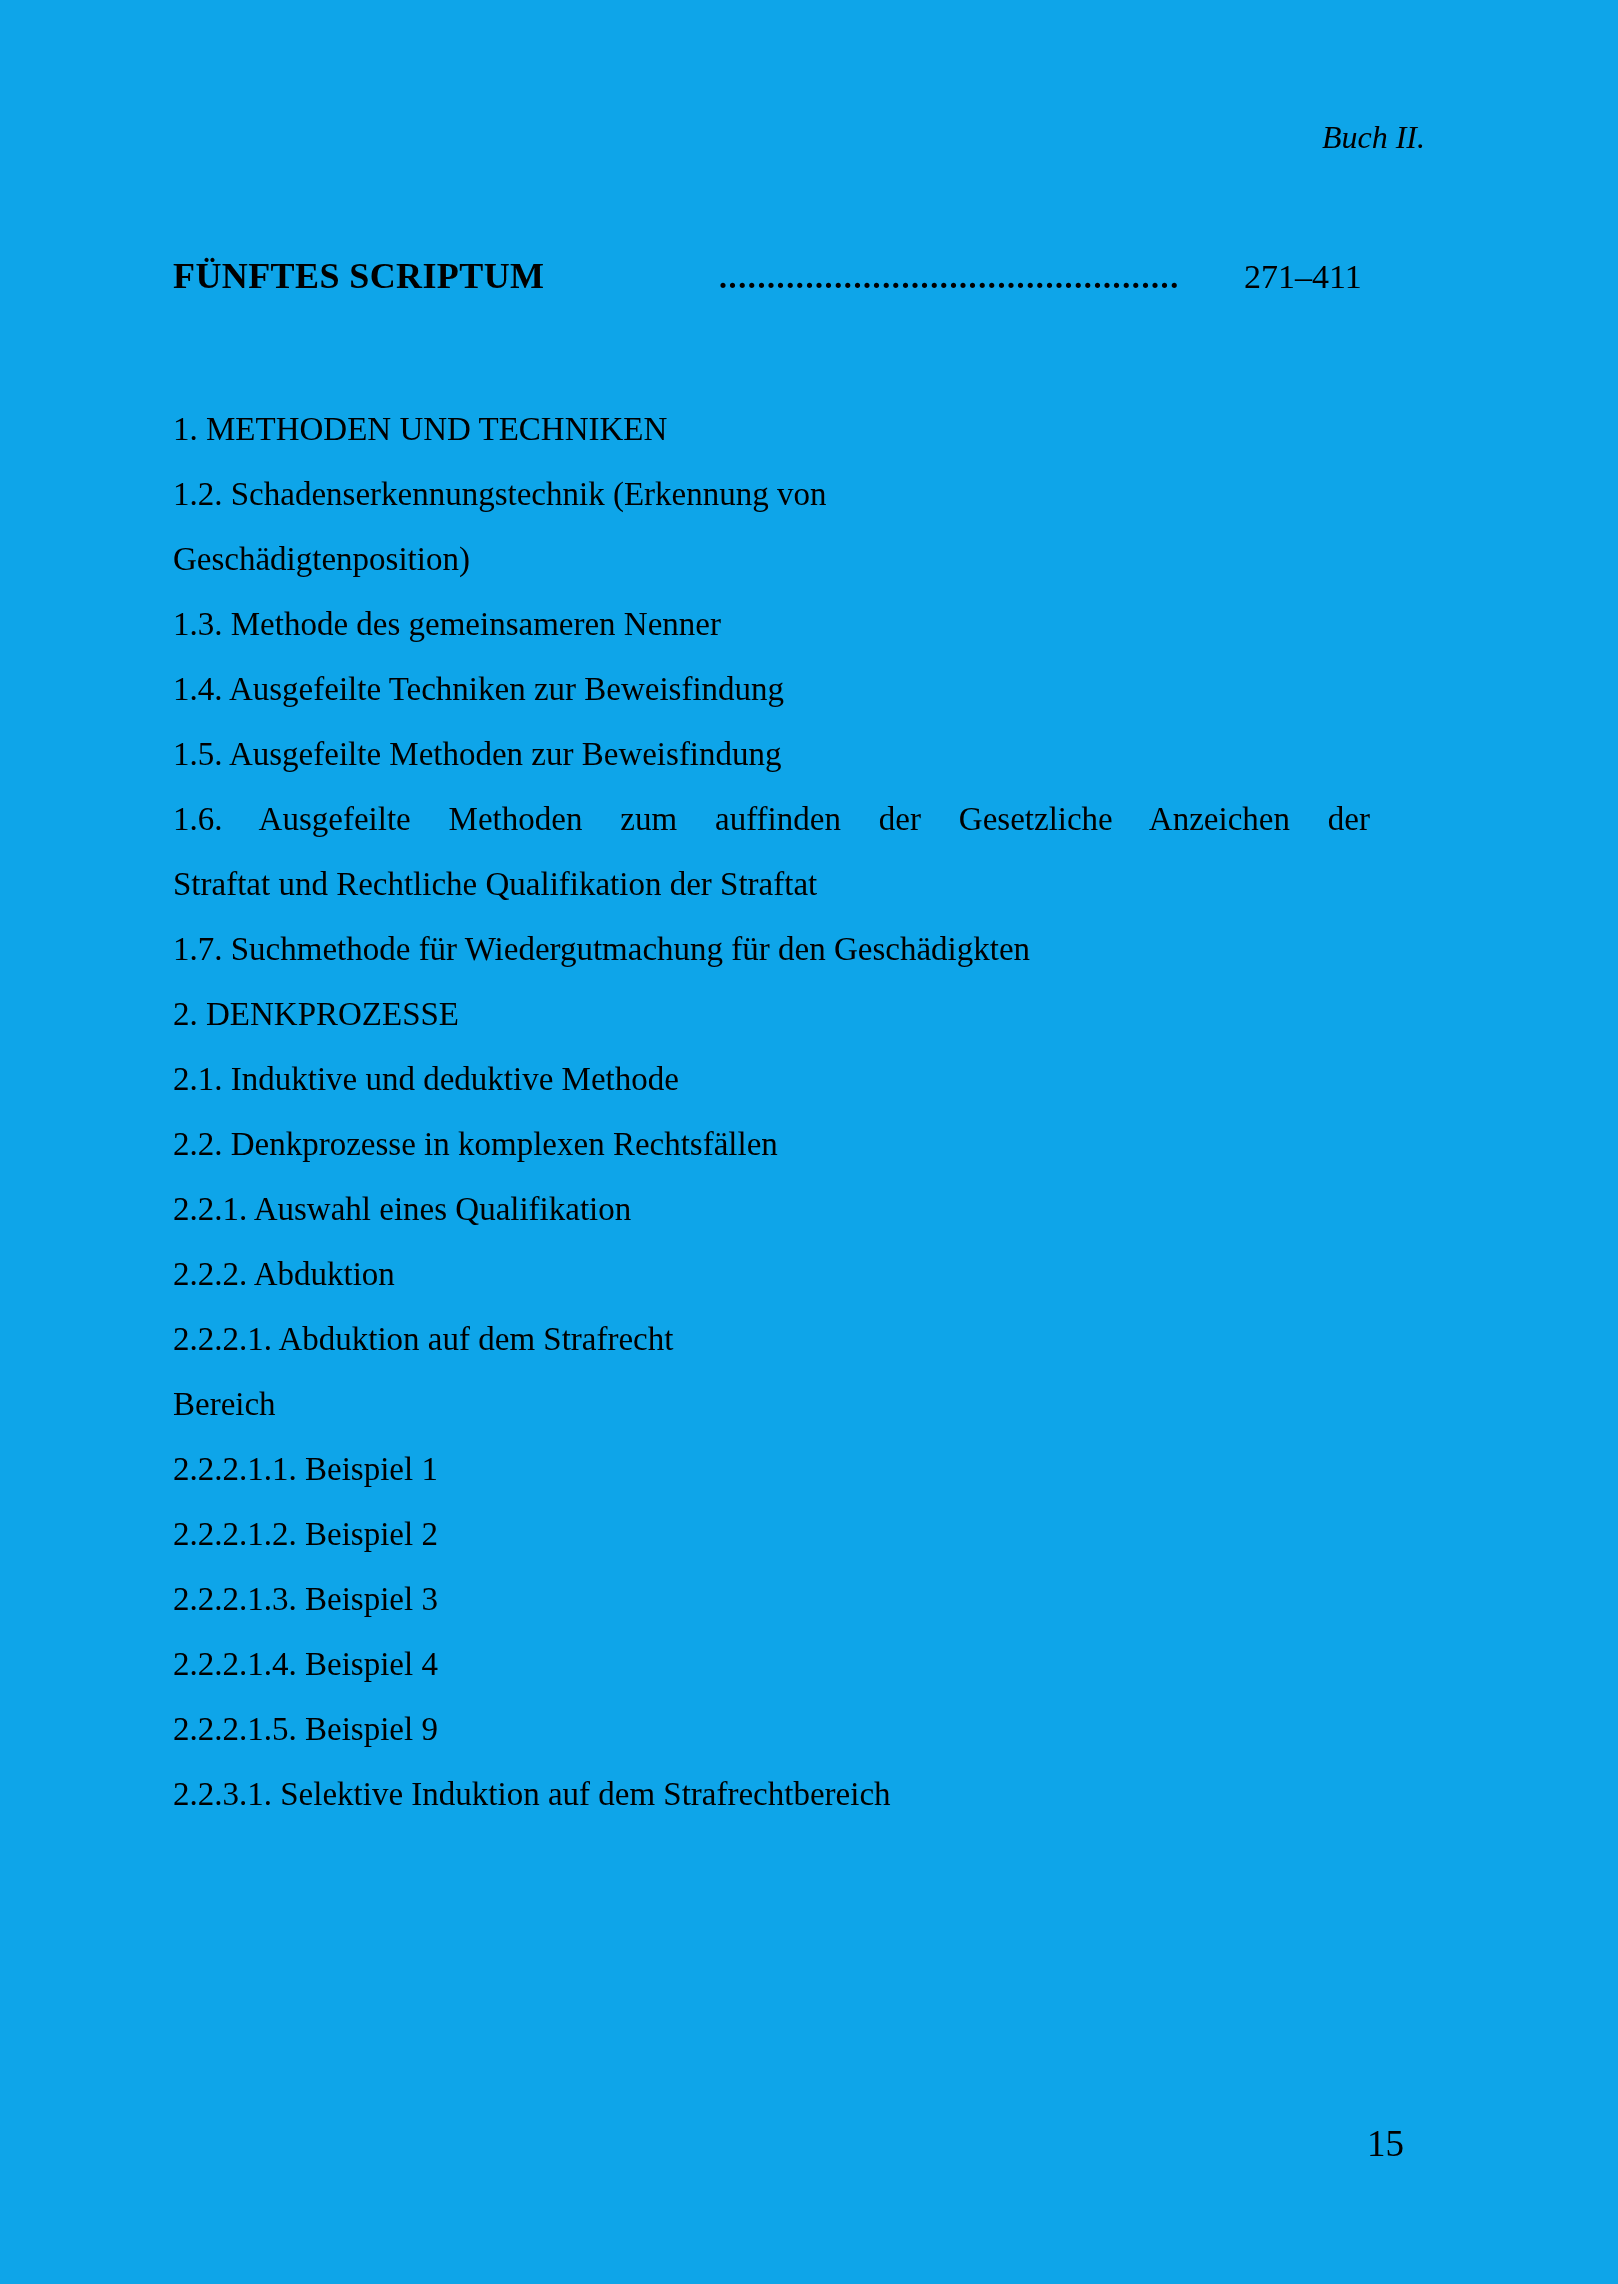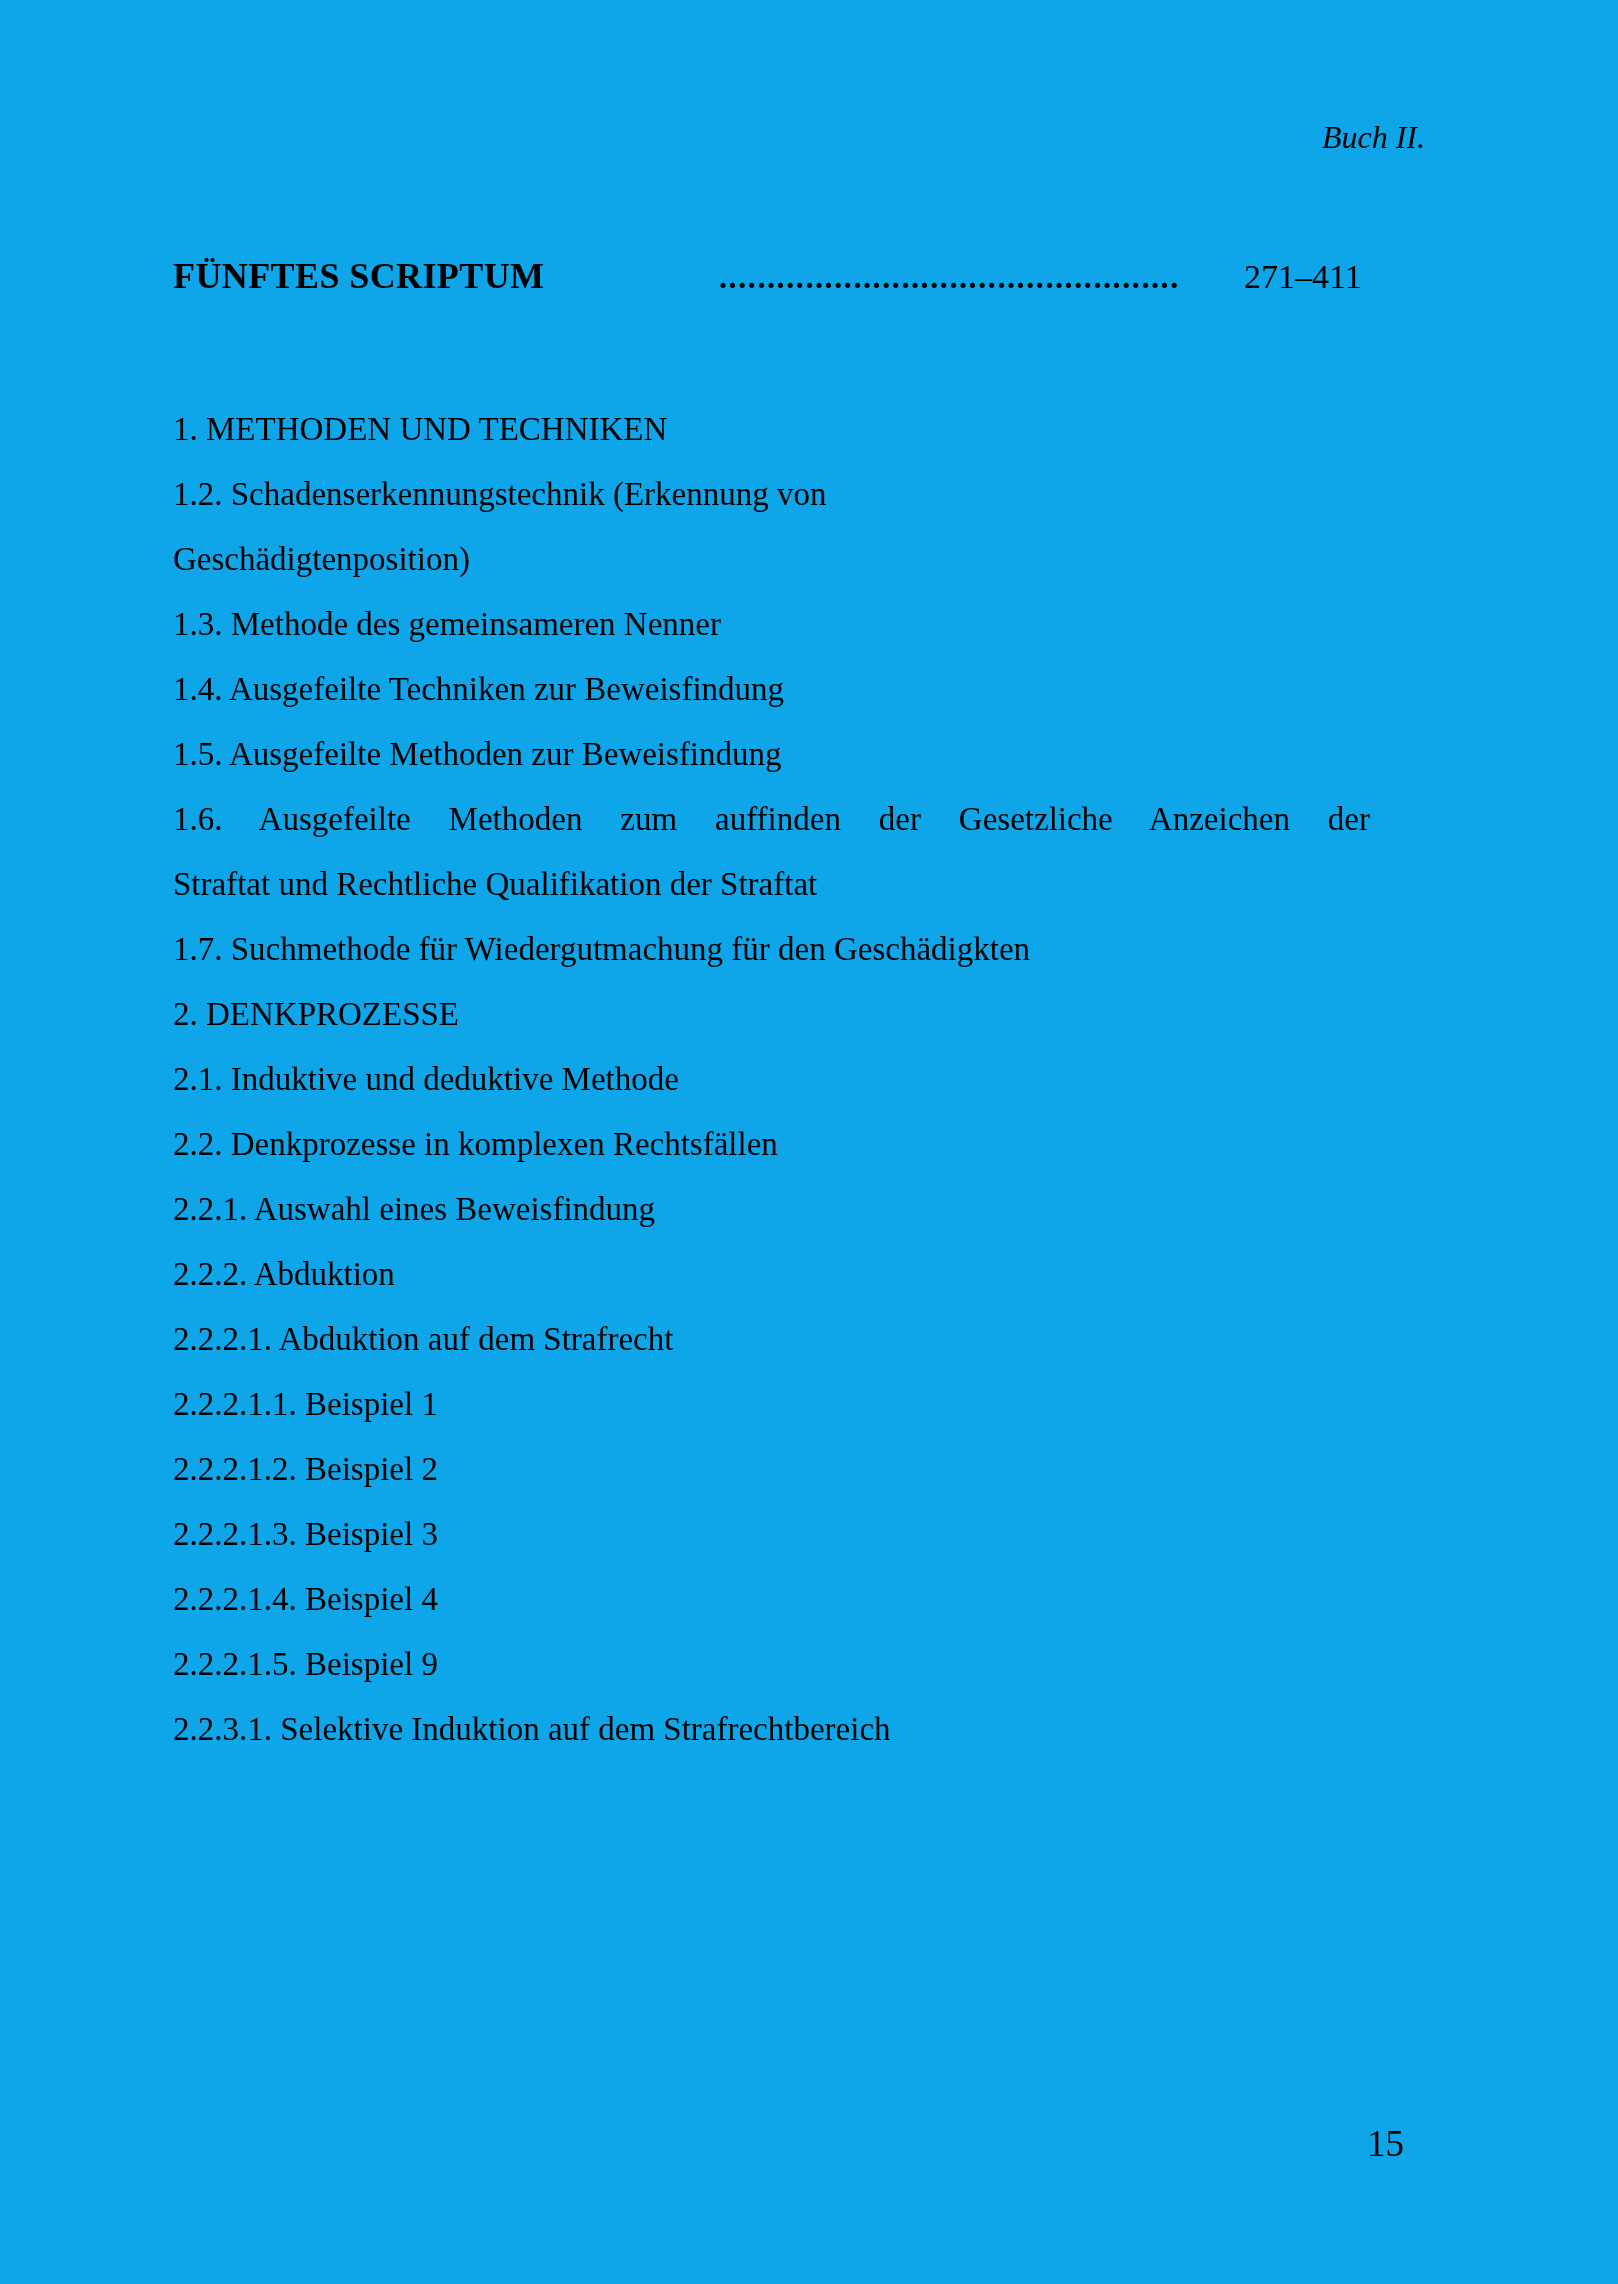--- a/index.html
+++ b/index.html
@@ -94,23 +94,24 @@
       <div class="toc-line">Geschädigtenposition)</div>
       <div class="toc-line">1.3. Methode des gemeinsameren Nenner</div>
       <div class="toc-line">1.4. Ausgefeilte Techniken zur Beweisfindung</div>
       <div class="toc-line">1.5. Ausgefeilte Methoden zur Beweisfindung</div>
       <div class="toc-line justify">1.6. Ausgefeilte Methoden zum auffinden der Gesetzliche Anzeichen der</div>
       <div class="toc-line">Straftat und Rechtliche Qualifikation der Straftat</div>
       <div class="toc-line">1.7. Suchmethode für Wiedergutmachung für den Geschädigkten</div>
       <div class="toc-line">2. DENKPROZESSE</div>
       <div class="toc-line">2.1. Induktive und deduktive Methode</div>
       <div class="toc-line">2.2. Denkprozesse in komplexen Rechtsfällen</div>
-      <div class="toc-line">2.2.1. Auswahl eines Beweisfindung</div>
+      <div class="toc-line">2.2.1. Auswahl eines Qualifikation</div>
       <div class="toc-line">2.2.2. Abduktion</div>
       <div class="toc-line">2.2.2.1. Abduktion auf dem Strafrecht</div>
+      <div class="toc-line">Bereich</div>
       <div class="toc-line">2.2.2.1.1. Beispiel 1</div>
       <div class="toc-line">2.2.2.1.2. Beispiel 2</div>
       <div class="toc-line">2.2.2.1.3. Beispiel 3</div>
       <div class="toc-line">2.2.2.1.4. Beispiel 4</div>
       <div class="toc-line">2.2.2.1.5. Beispiel 9</div>
       <div class="toc-line">2.2.3.1. Selektive Induktion auf dem Strafrechtbereich</div>
     </div>
 
   <div class="page-number">15</div>
 

